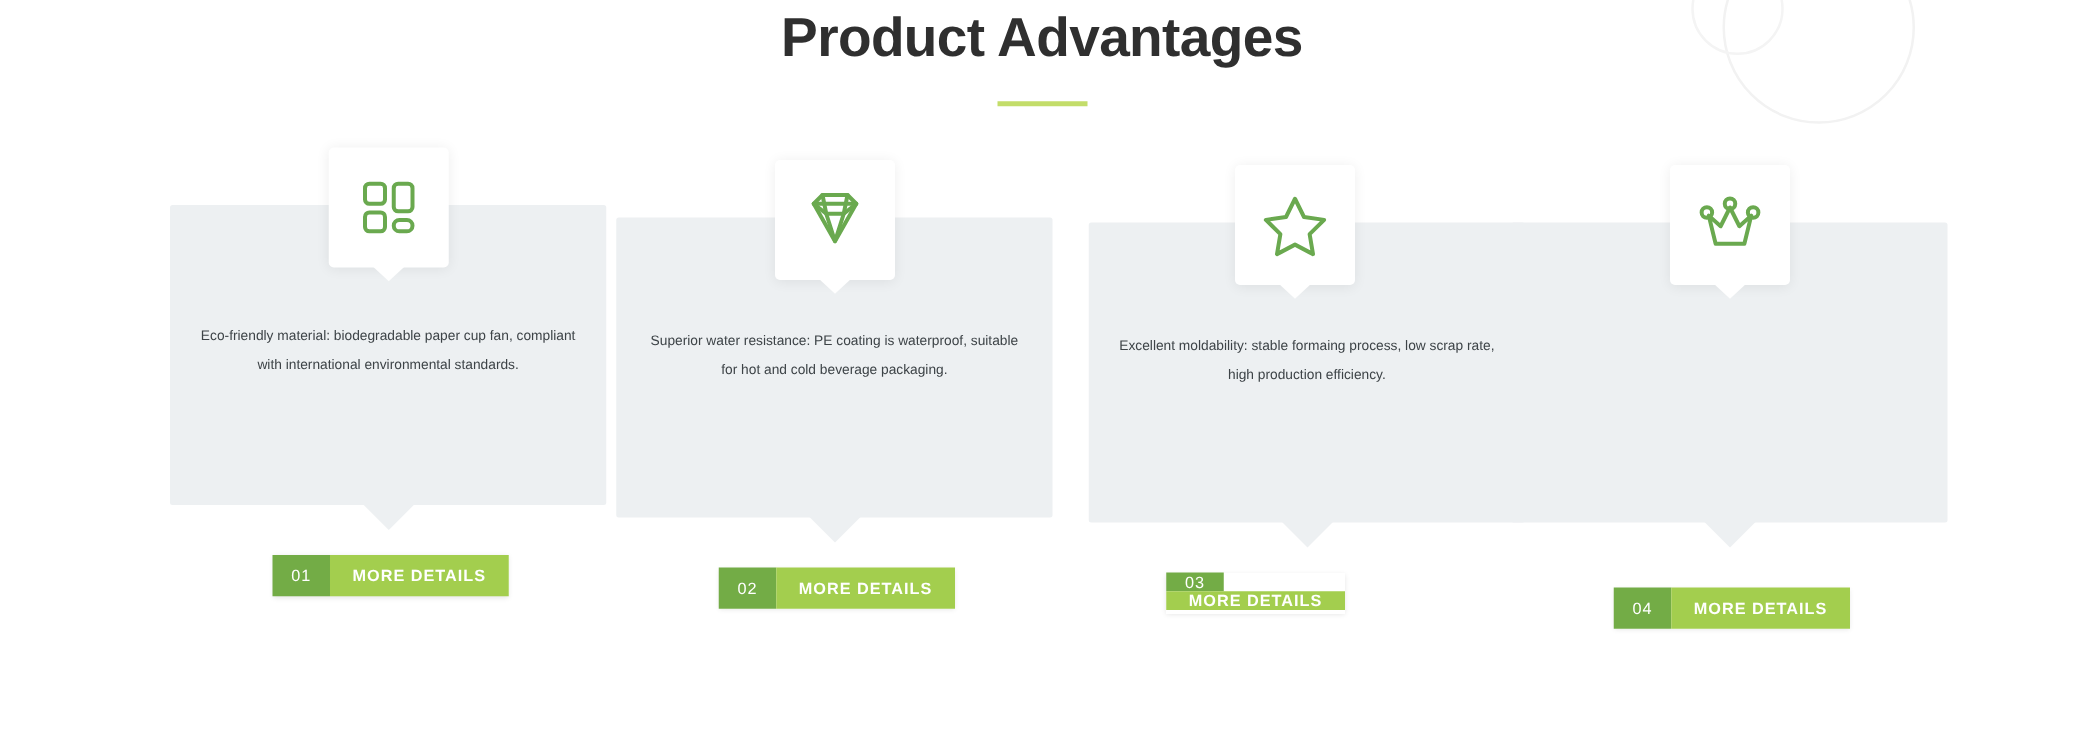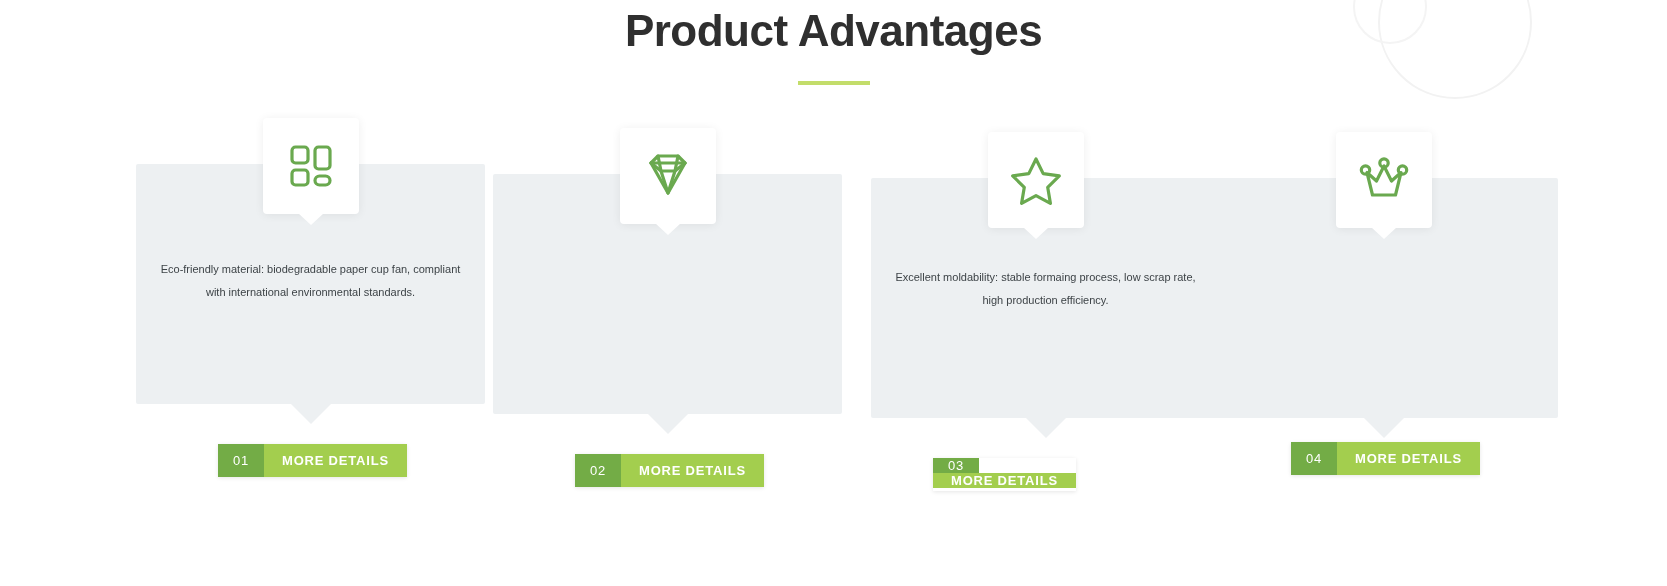--- a/index.html
+++ b/index.html
@@ -199,20 +199,21 @@
       <span>
         <svg class="icon-svg" width="54" height="54" viewBox="0 0 54 54" fill="none" stroke="#6aa94f" stroke-width="3.2" stroke-linejoin="round" stroke-linecap="round">
           <path d="M10 14 L44 14 L27 44 Z"></path>
           <path d="M10 14 L17 7 L37 7 L44 14"></path>
           <path d="M17 7 L20 22 L27 44 L34 22 L37 7"></path>
           <path d="M10 14 L20 22 L34 22 L44 14"></path>
         </svg>
       </span>
     </div>
     <div class="card-body" style="height:240px; padding-top:88px;">
+      <div class="card-text">Superior water resistance: PE coating is waterproof, suitable for hot and cold beverage packaging.</div>
       <div class="panel-caret"></div>
     </div>
     <div class="more-btn" style="left:82px; top:280px;">
       <span class="btn-num">02</span>
       <span class="btn-label">MORE DETAILS</span>
     </div>
   </div>
 
   <div class="card" style="left:851px; top:178px;padding-left:20px;">
     <div class="icon-bubble" style="top:-46px;">
@@ -239,19 +240,19 @@
           <path d="M10 19.5 L15.5 42 L38.5 42 L44 19.5 L34.5 28 L27 13 L19.5 28 Z"></path>
           <circle cx="8.5" cy="17" r="4.2"></circle>
           <circle cx="45.5" cy="17" r="4.2"></circle>
           <circle cx="27" cy="10" r="4.2"></circle>
         </svg>
       </span>
     </div>
     <div class="card-body" style="height:240px; padding-top:88px;">
       <div class="panel-caret"></div>
     </div>
-    <div class="more-btn" style="left:82px; top:264px;">
+    <div class="more-btn" style="left:82px; top:292px;">
       <span class="btn-num">04</span>
       <span class="btn-label">MORE DETAILS</span>
     </div>
   </div>
 
 </div>
 
 </body></html>

